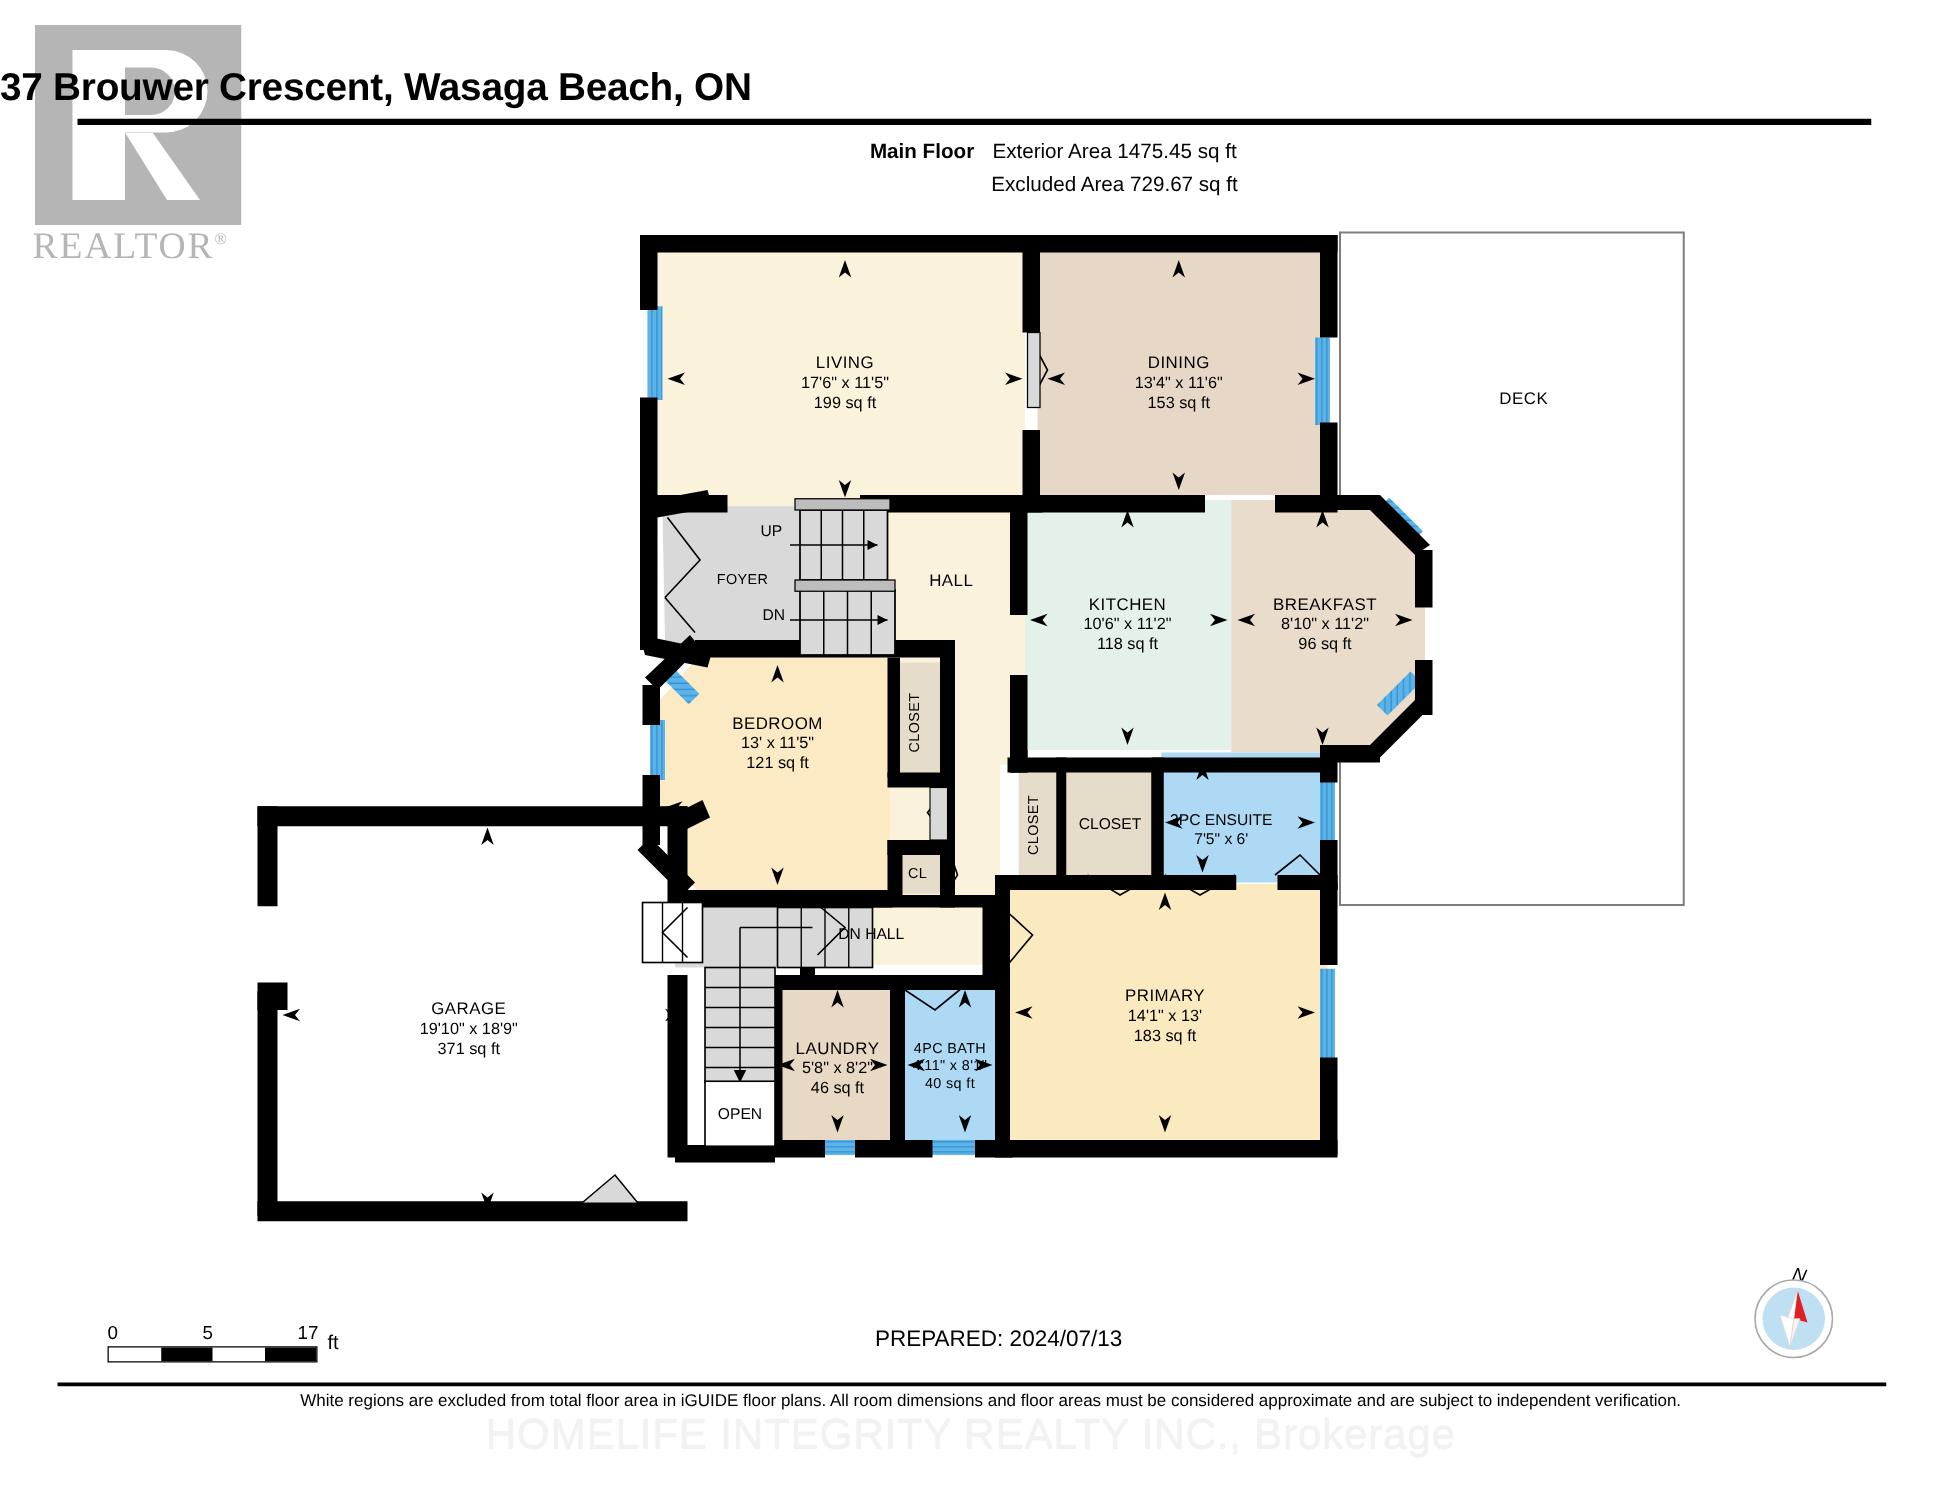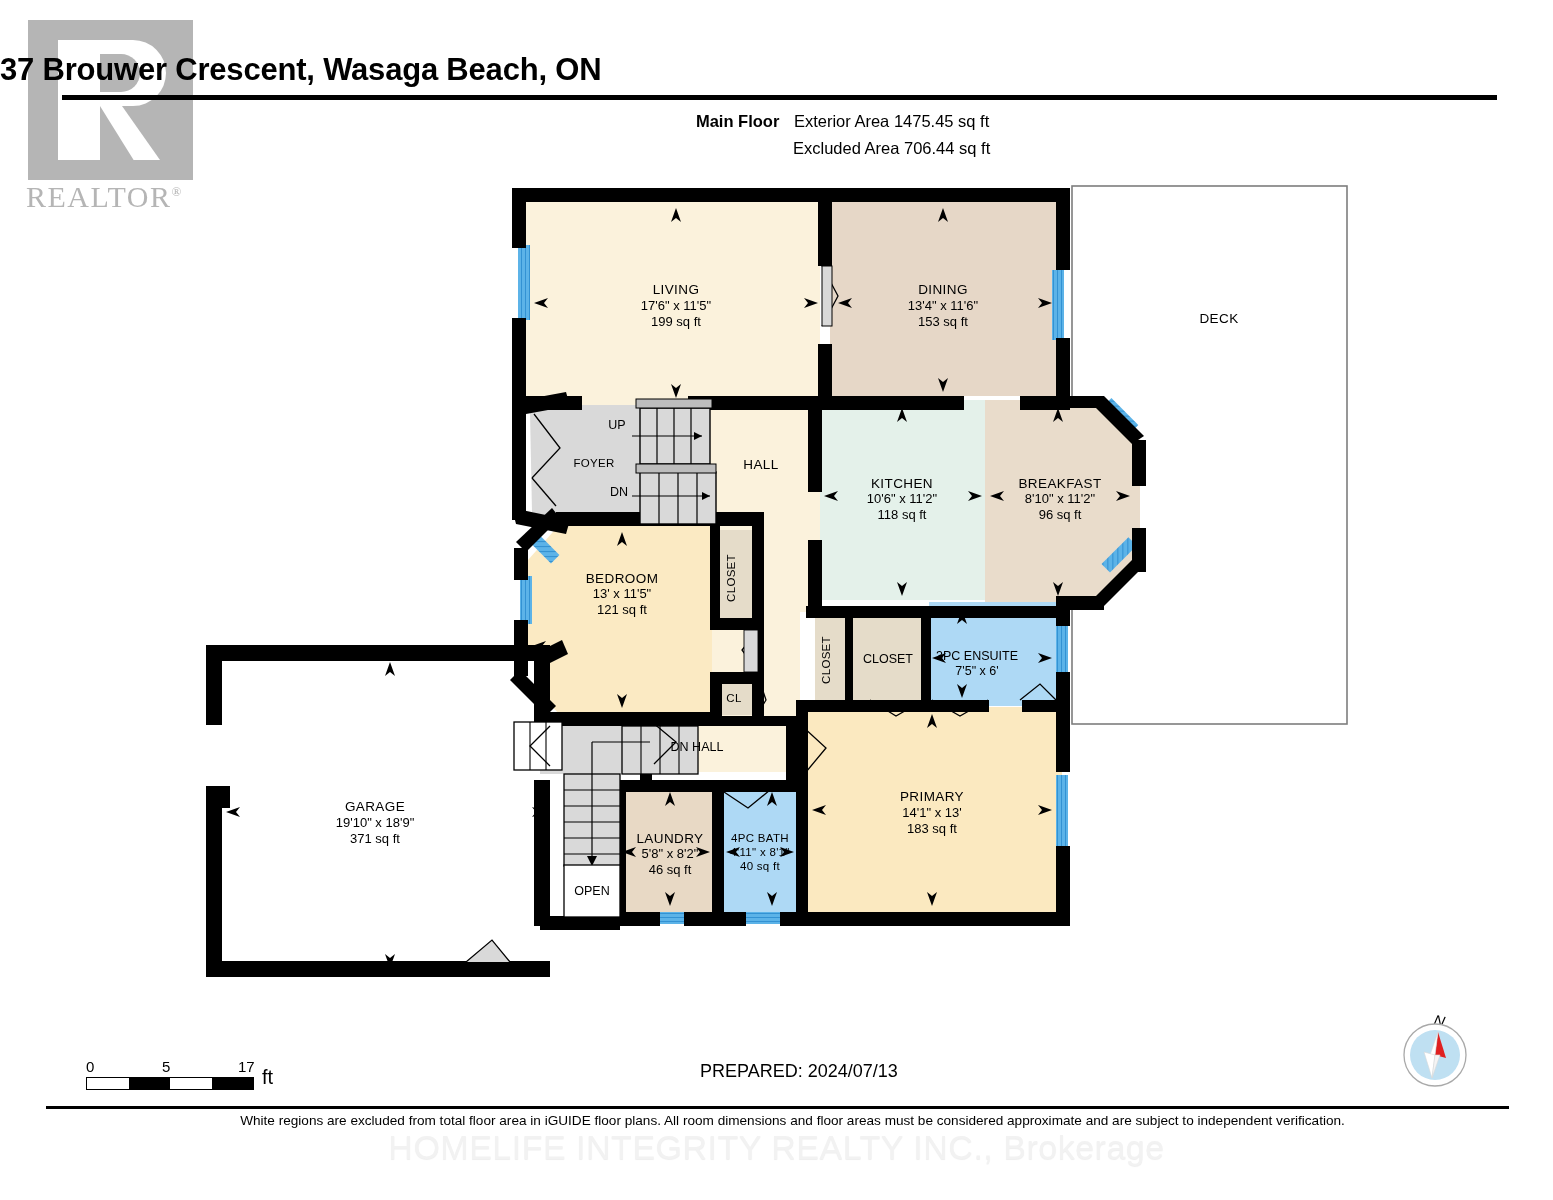--- a/index.html
+++ b/index.html
@@ -111,21 +111,21 @@
     position: relative;
     width: 168px; height: 13px;
     border: 1.5px solid #000;
     display: flex;
     margin-top: 1px;
   }
   #scalebar .seg { flex: 1 1 25%; }
   #scalebar .seg.dark { background: #000; }
   #scalebar .ft {
     position: absolute; left: 176px; top: 8px;
-    font-size: 20px;
+    font-size: 16px;
   }
 
   #prepared {
     position: absolute;
     left: 700px; top: 1061px;
     font-size: 18px;
   }
 
   #compass {
     position: absolute;
@@ -182,21 +182,21 @@
 
 <div id="plan-title">37 Brouwer Crescent, Wasaga Beach, ON</div>
 
 <div id="area-block">
   <div class="row">
     <span class="floor-label">Main Floor</span>
     <span>Exterior Area 1475.45 sq ft</span>
   </div>
   <div class="row">
     <span class="floor-label"></span>
-    <span>Excluded Area 706.44 sq ft</span>
+    <span>Excluded Area 729.67 sq ft</span>
   </div>
 </div>
 
 <svg id="floorplan" viewBox="0 0 1553 1200">
   <defs>
     <pattern id="winV" width="4" height="4" patternUnits="userSpaceOnUse">
       <rect width="4" height="4" fill="#5cb3e8"></rect>
       <line x1="1.5" y1="0" x2="1.5" y2="4" stroke="#2f8fd0" stroke-width="0.9"></line>
     </pattern>
     <pattern id="winH" width="4" height="4" patternUnits="userSpaceOnUse">

